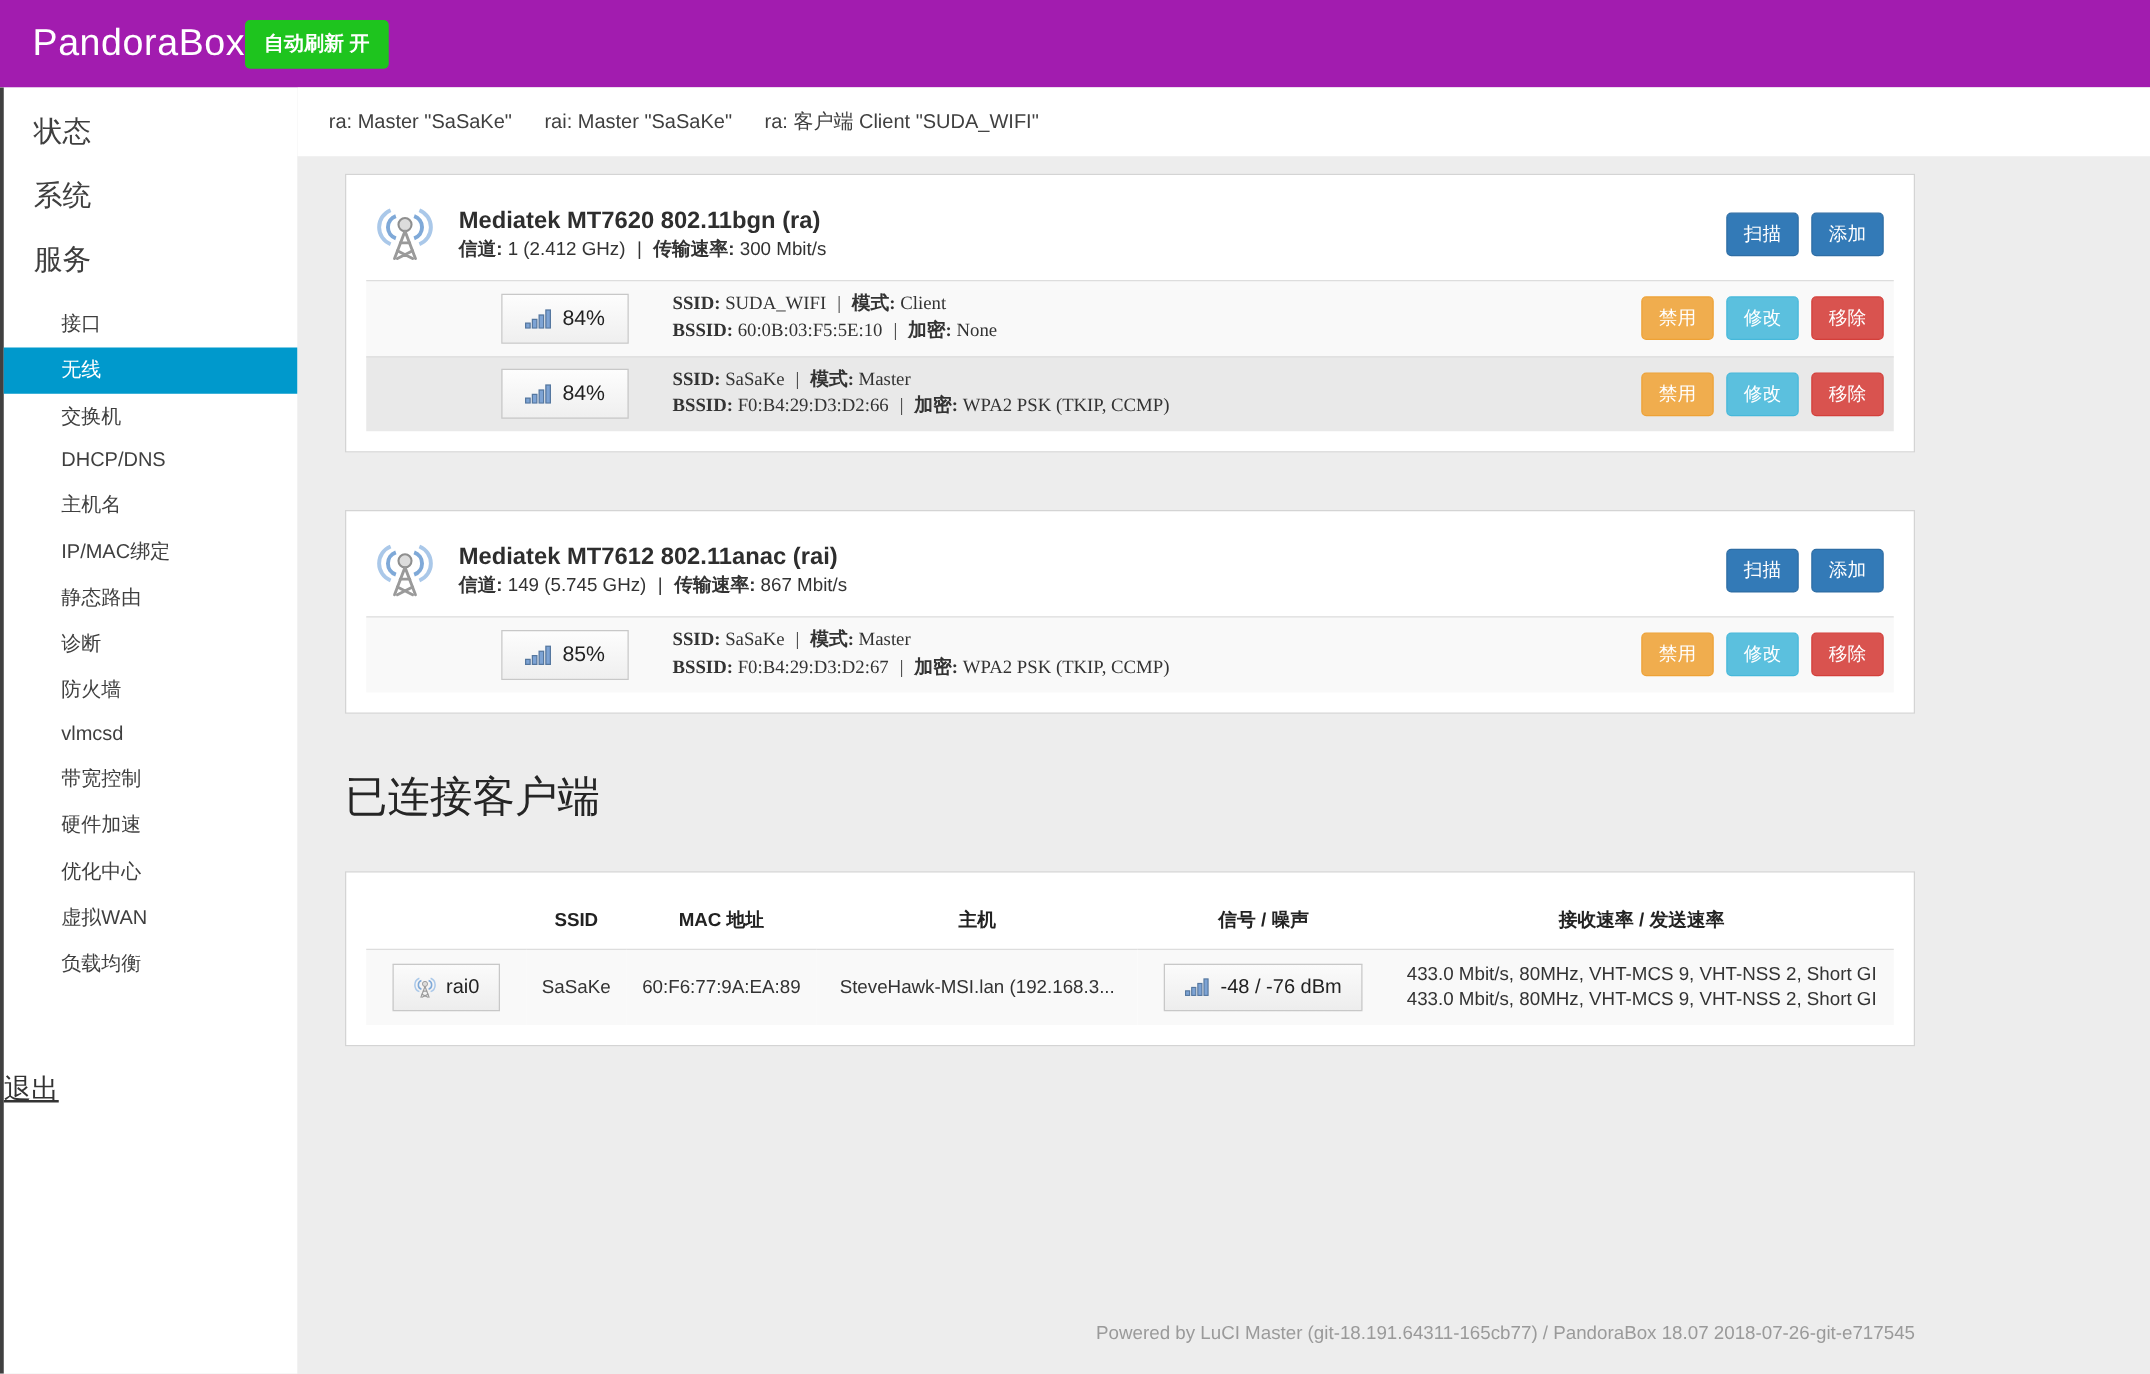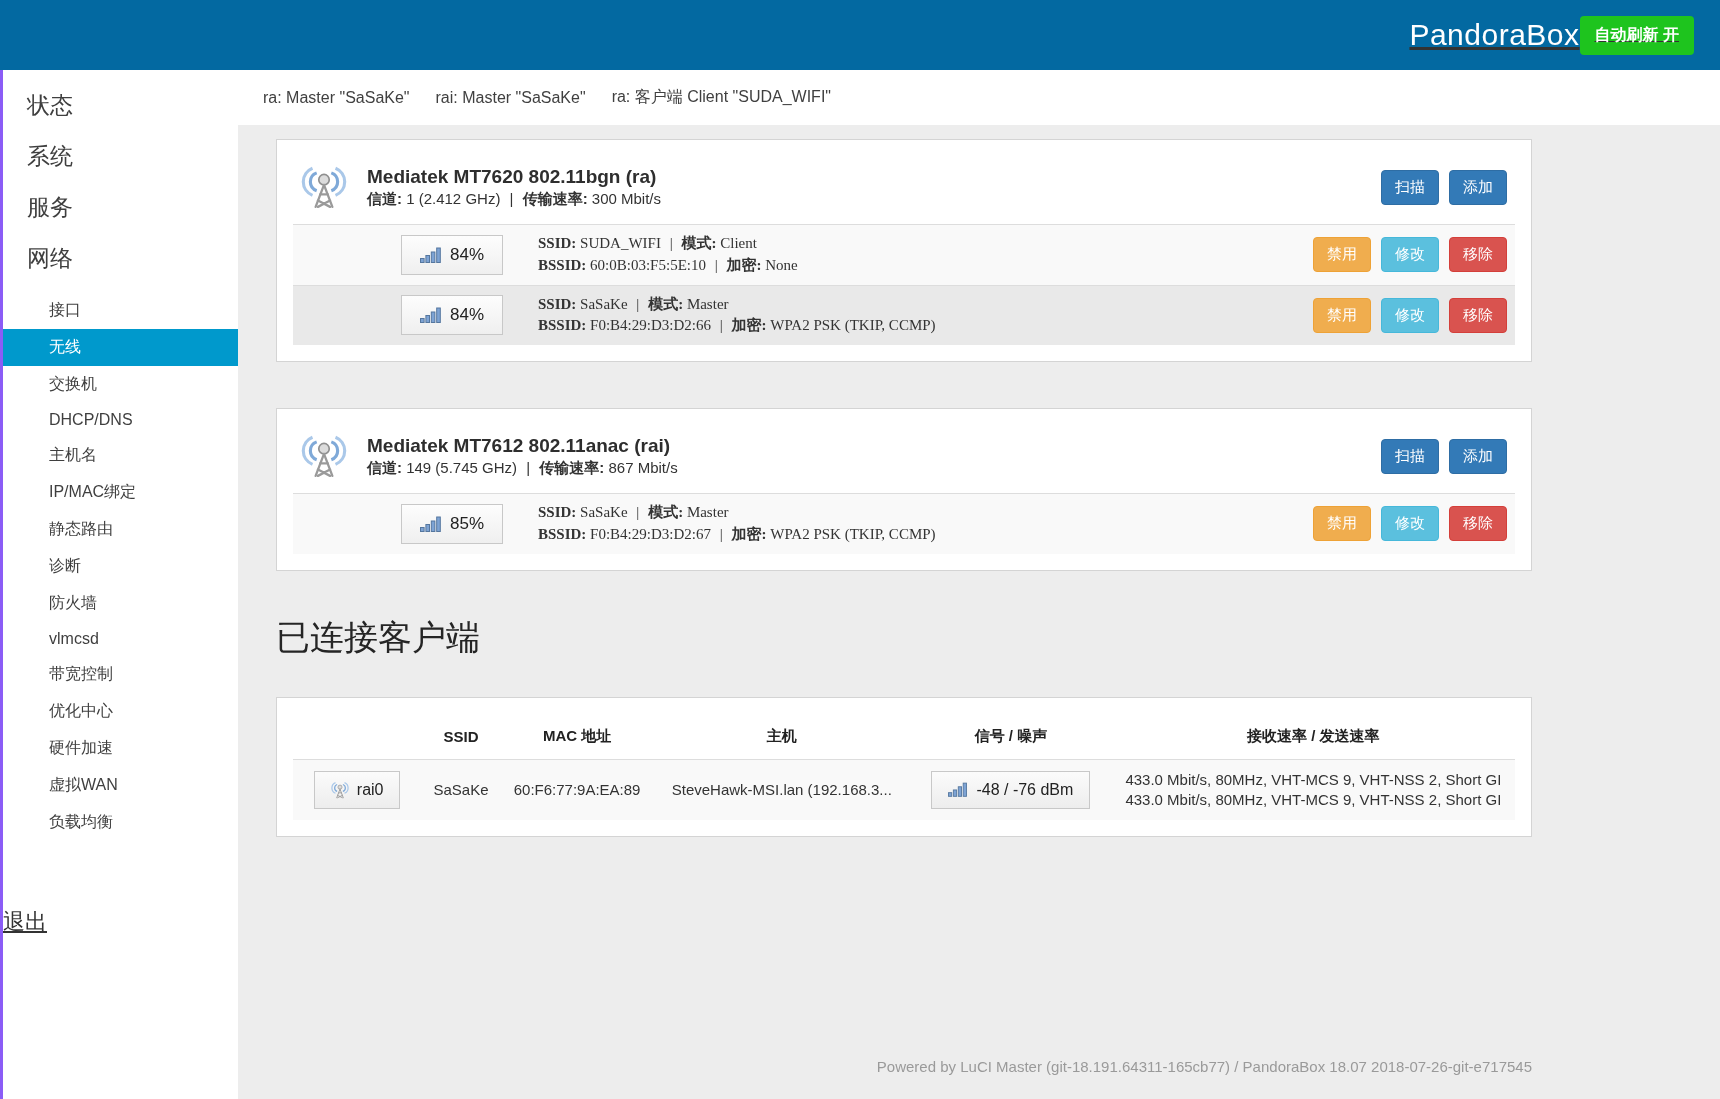--- a/index.html
+++ b/index.html
@@ -1,31 +1,31 @@
 <!DOCTYPE html>
 <html><head>
 <meta charset="utf-8">
 <style>
   * { margin:0; padding:0; box-sizing:border-box; }
   html,body { width:1720px; height:1099px; overflow:hidden; }
   body { font-family:"Liberation Sans","DejaVu Sans",sans-serif; background:#ededed; color:#333; }
 
   
-  .topbar { height:70px; background:#0369a1; display:flex; align-items:center;
-            justify-content:flex-end; padding:0 26px;text-decoration:underline; }
+  .topbar { height:70px; background:#a21caf; display:flex; align-items:center;
+            justify-content:flex-start; padding:0 26px; }
   .brand { color:#fff; font-size:30px; letter-spacing:.5px; }
   .autorefresh { background:#1ec41e; color:#fff; font-weight:bold; font-size:16px;
                  border:none; border-radius:4px; padding:9px 15px; cursor:pointer;
                  font-family:inherit; }
 
   
   .layout { display:flex; height:1029px; }
 
   
-  .sidebar { width:238px; background:#fff; border-left:3px solid #8b5cf6;
+  .sidebar { width:238px; background:#fff; border-left:3px solid #404040;
              padding-top:10px; flex-shrink:0; }
   .nav-top { font-size:23px; color:#3f3f3f; padding:10px 0 10px 24px; cursor:pointer; }
   .nav-sub { font-size:16px; color:#3f3f3f; padding:8px 0 8px 46px; cursor:pointer; }
   .nav-sub.active { background:#0099cc; color:#fff; }
   .nav-sub-group { margin-top:8px; }
   .logout-wrap { margin-top:66px; }
   .logout-link { font-size:22px; color:#333; text-decoration:underline; cursor:pointer; }
 
   
   .content { flex:1; display:flex; flex-direction:column; background:#ededed; }
@@ -120,35 +120,34 @@
     <div class="brand">PandoraBox</div>
     <button class="autorefresh">自动刷新 开</button>
   </header>
 
   <div class="layout">
 
     <nav class="sidebar">
       <div class="nav-top">状态</div>
       <div class="nav-top">系统</div>
       <div class="nav-top">服务</div>
-      <div class="nav-top">网络</div>
       <div class="nav-sub-group">
         <div class="nav-sub">接口</div>
         <div class="nav-sub active">无线</div>
         <div class="nav-sub">交换机</div>
         <div class="nav-sub">DHCP/DNS</div>
         <div class="nav-sub">主机名</div>
         <div class="nav-sub">IP/MAC绑定</div>
         <div class="nav-sub">静态路由</div>
         <div class="nav-sub">诊断</div>
         <div class="nav-sub">防火墙</div>
         <div class="nav-sub">vlmcsd</div>
         <div class="nav-sub">带宽控制</div>
+        <div class="nav-sub">硬件加速</div>
         <div class="nav-sub">优化中心</div>
-        <div class="nav-sub">硬件加速</div>
         <div class="nav-sub">虚拟WAN</div>
         <div class="nav-sub">负载均衡</div>
       </div>
       <div class="logout-wrap">
         <span class="logout-link">退出</span>
       </div>
     </nav>
 
     <div class="content">
 

